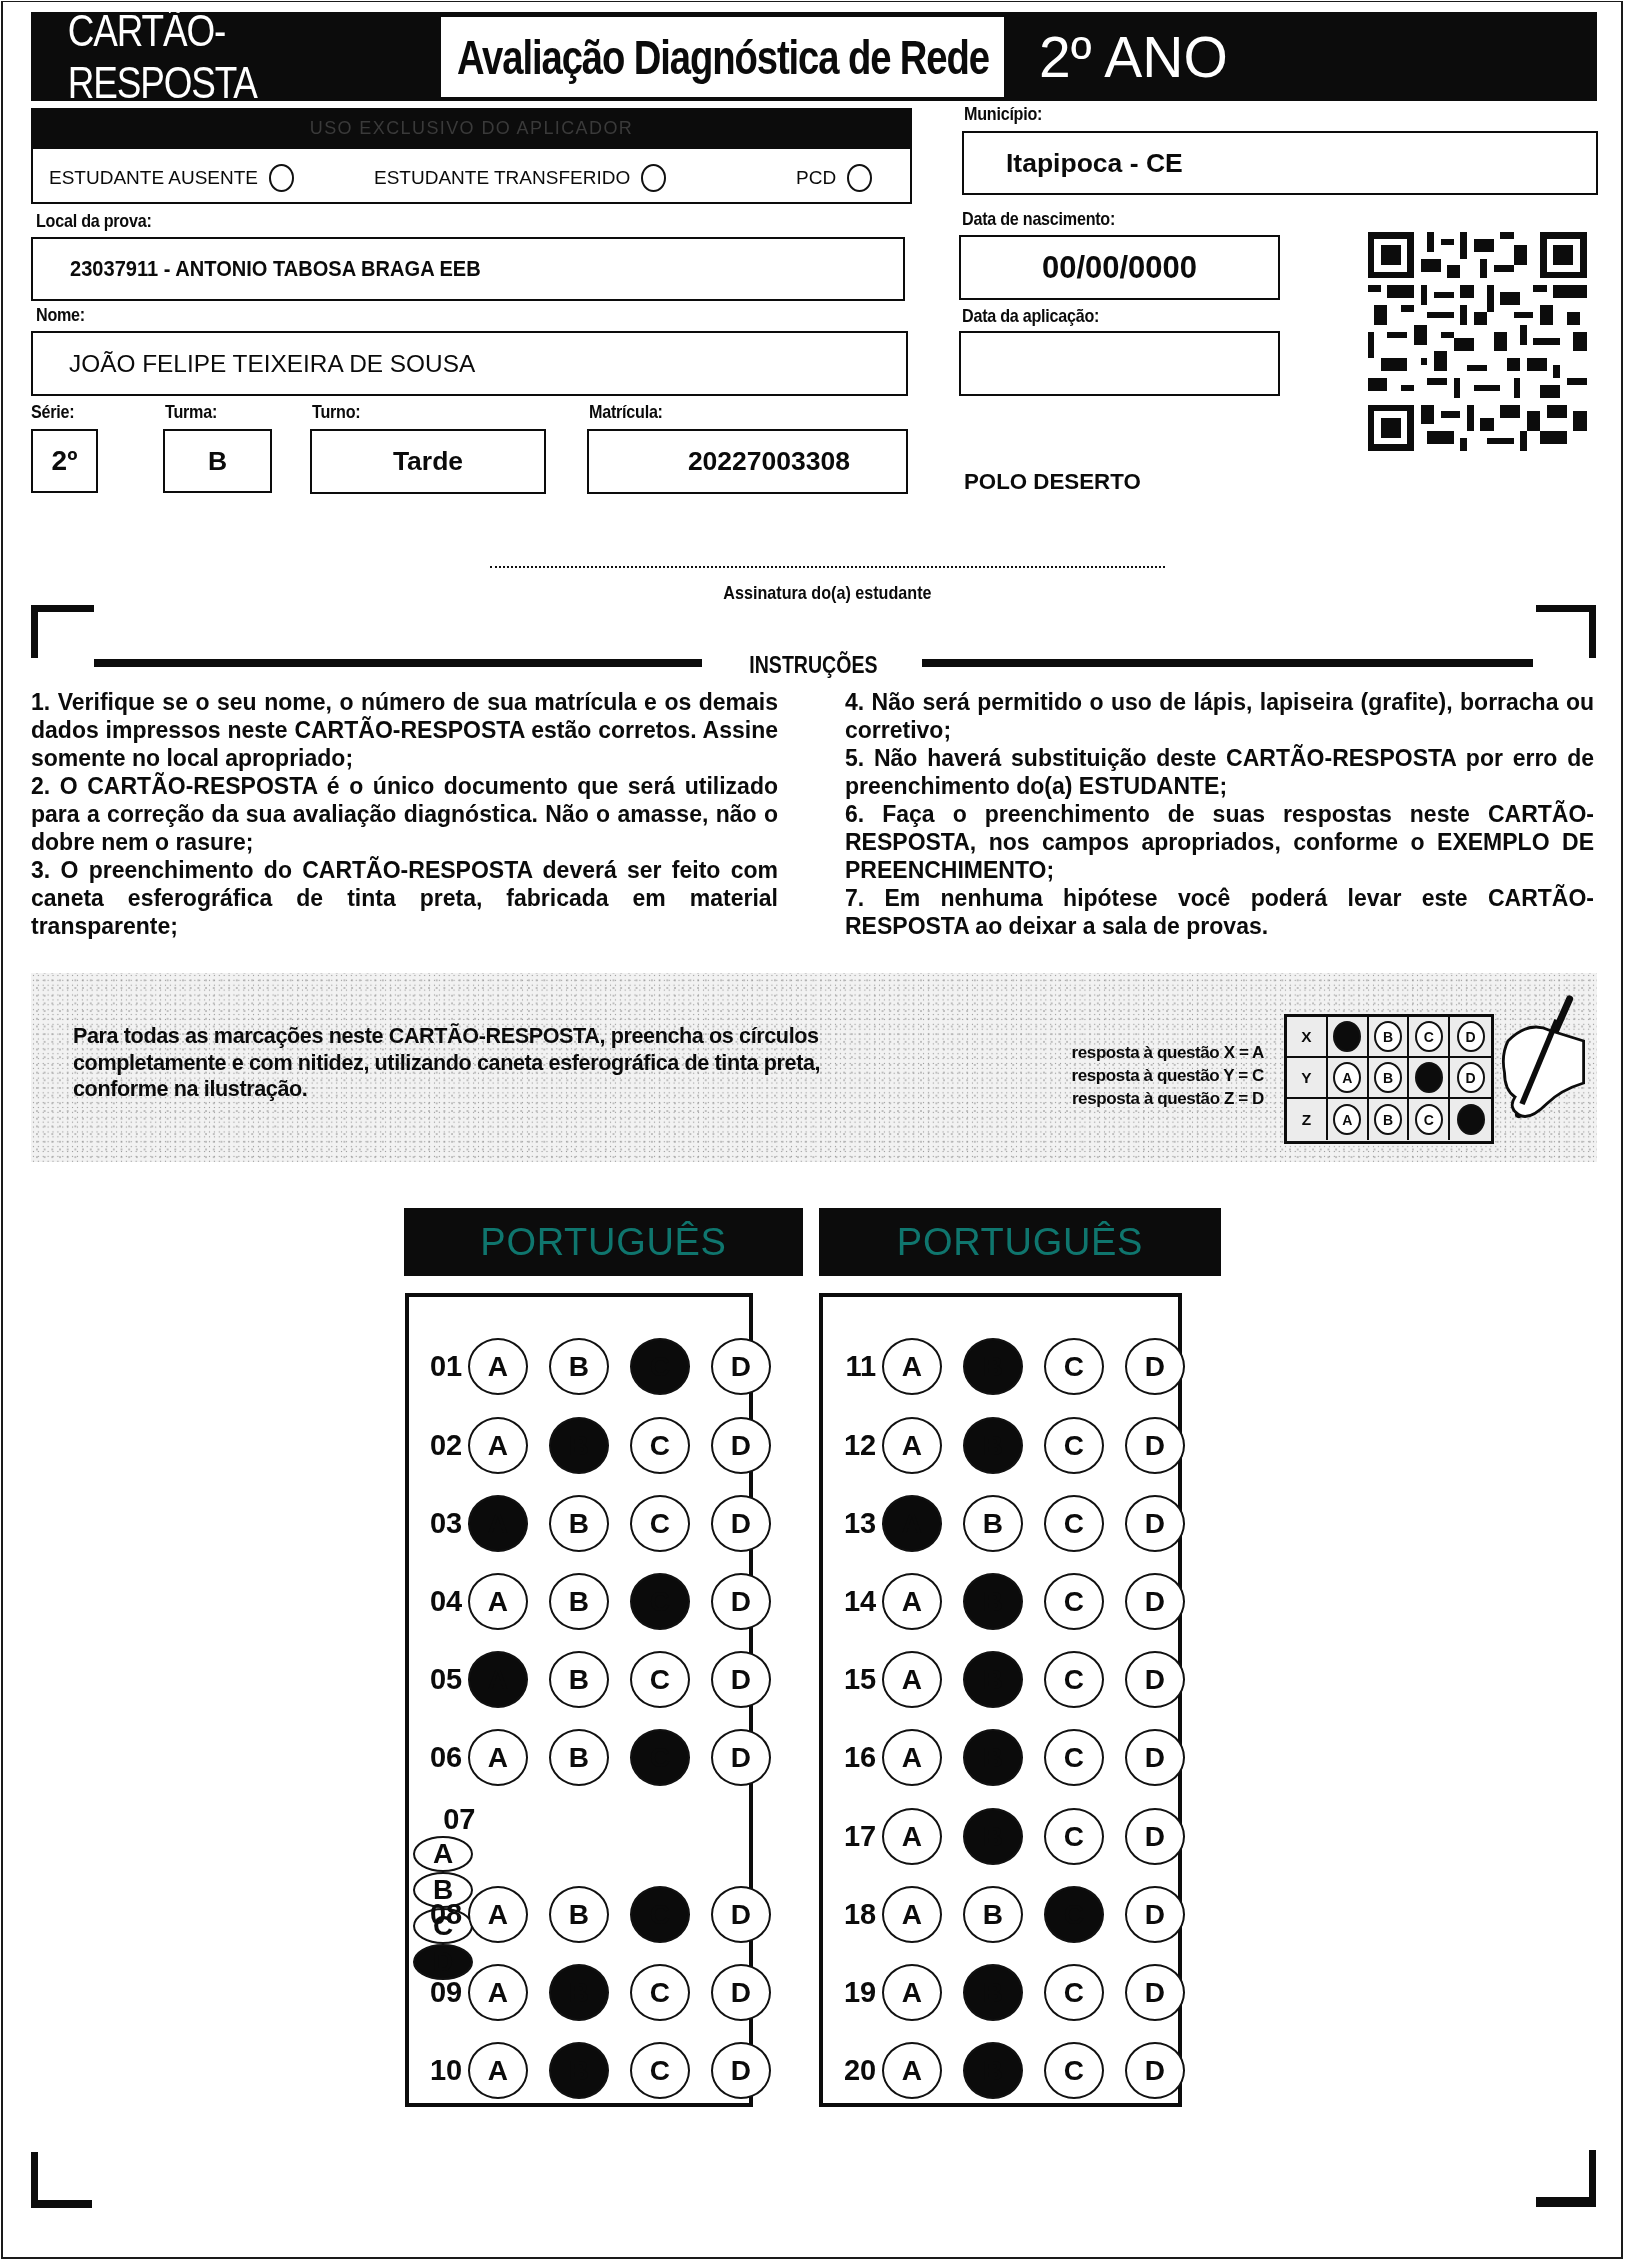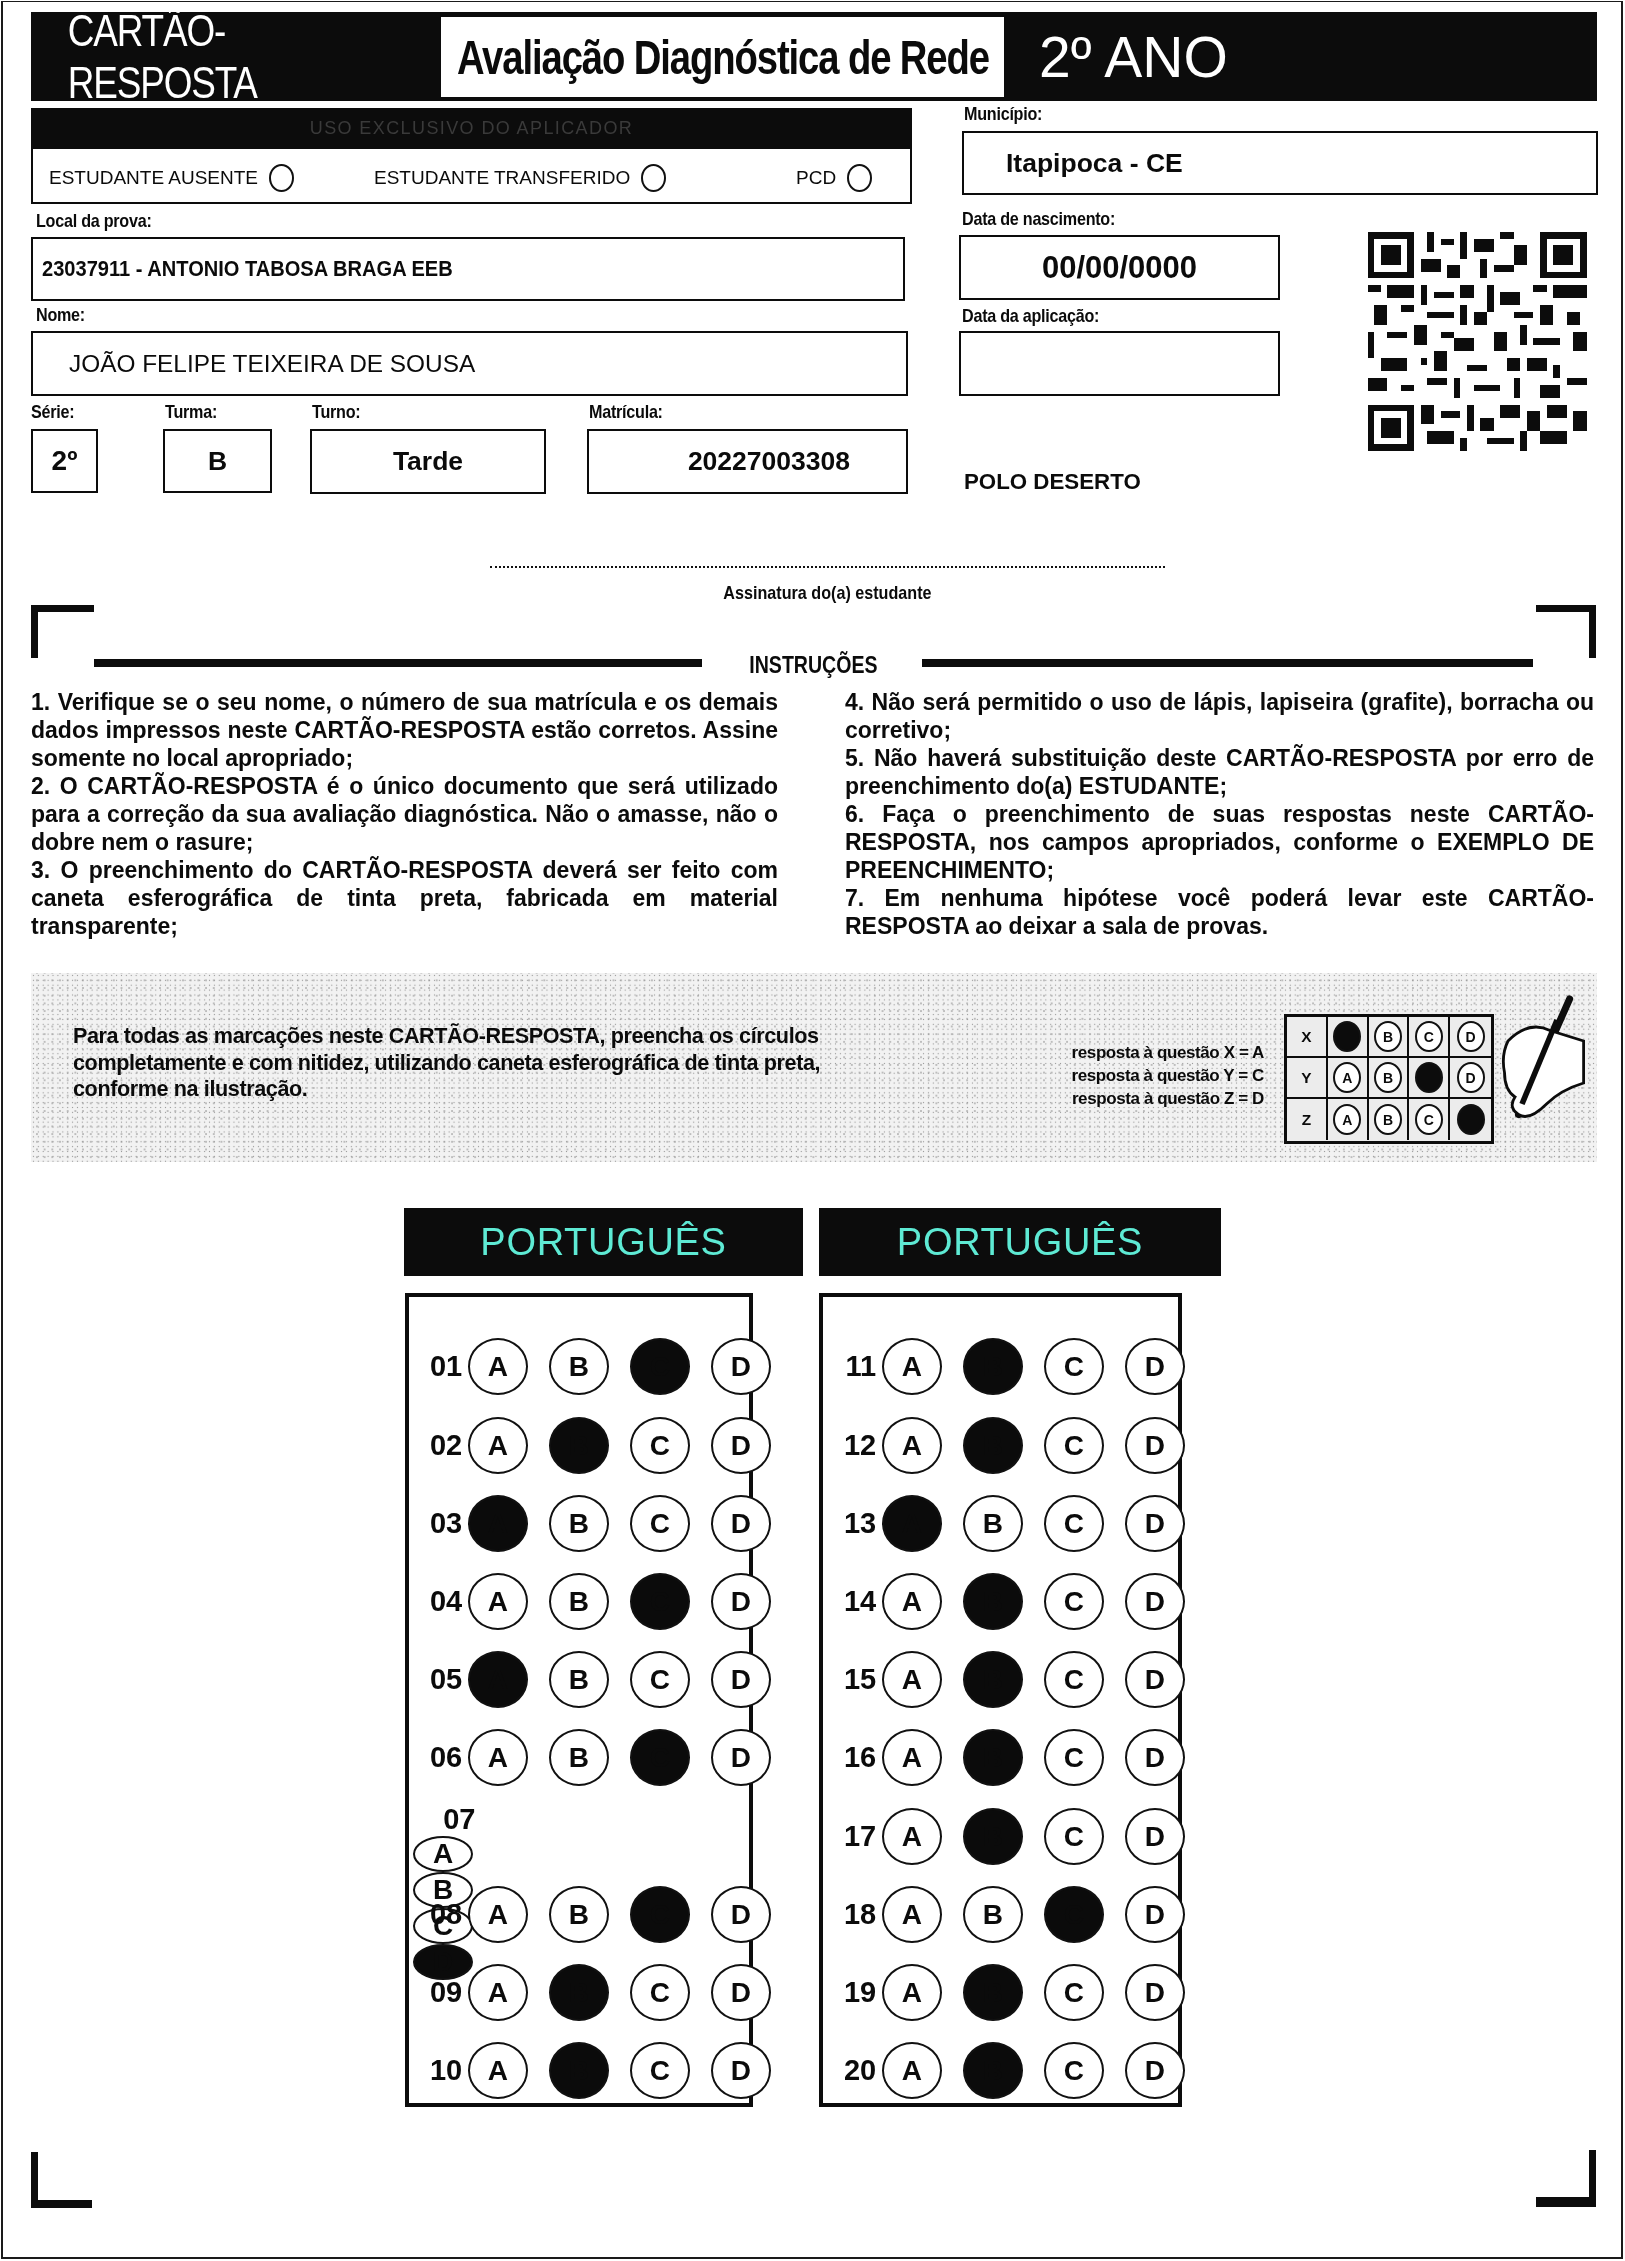--- a/index.html
+++ b/index.html
@@ -51,21 +51,21 @@
   .ex-grid { left: 1284px; top: 1014px; width: 210px; height: 130px; border: 3.5px solid #0c0c0c; background: #ececec; }
   .ex-row { display: flex; height: 41px; border-bottom: 2.8px solid #0c0c0c; }
   .ex-row:last-child { border-bottom: 0; }
   .ex-cell { width: 41px; display: flex; align-items: center; justify-content: center; border-right: 2.1px solid #0c0c0c; font-size: 15.4px; font-weight: bold; }
   .ex-cell:last-child { border-right: 0; }
   .ex-bub { width: 28px; height: 31px; border: 2.1px solid #111; border-radius: 50%; display: flex; align-items: center; justify-content: center; font-size: 14px; font-weight: bold; background: #fff; }
   .ex-bub.filled { background: #0c0c0c; }
   .hand { left: 1480px; top: 992px; width: 105px; height: 161px; }
 
   
-  .sec-hdr { top: 1208px; height: 68px; background: #0c0c0c; color: #5eead4; display: flex; align-items: center; justify-content: center; font-size: 38px; letter-spacing: 0.7px; }
+  .sec-hdr { top: 1208px; height: 68px; background: #0c0c0c; color: #0f766e; display: flex; align-items: center; justify-content: center; font-size: 38px; letter-spacing: 0.7px; }
   .grid-box { top: 1293px; height: 814px; border: 4.2px solid #0c0c0c; background: #fff; }
   .q-row { position: absolute; left: 0; height: 67px; display: flex; align-items: center; }
   .q-num { width: 49px; font-size: 29px; font-weight: bold; text-align: right; margin-right: 5.6px; }
   .bub { width: 60px; height: 57px; border: 2.8px solid #111; border-radius: 50%; display: flex; align-items: center; justify-content: center; font-size: 28px; font-weight: bold; margin-right: 21px; background: #fff; }
   .bub.filled { background: #0b0b0b; color: #0b0b0b; }
 </style>
 </head>
 <body>
 
 <div class="page-border"></div>
@@ -97,21 +97,21 @@
   <span>PCD</span>
   <span class="circ"></span>
 </div>
 
 <div class="abs lbl" style="left:964px; top:103px;"><span>Município:</span></div>
 <div class="abs field" style="left:962px; top:131px; width:636px; height:64px; padding-left:42px; font-weight:bold; font-size:26.5px;">
     <span>Itapipoca - CE</span>
   </div>
 
 <div class="abs lbl" style="left:36px; top:210px;"><span>Local da prova:</span></div>
-<div class="abs field" style="left:31px; top:237px; width:874px; height:64px; padding-left:9px; font-size:22.3px; font-weight:bold;">
+<div class="abs field" style="left:31px; top:237px; width:874px; height:64px; padding-left:37px; font-size:22.3px; font-weight:bold;">
     <span style="transform:scaleX(0.9); transform-origin:left;">23037911 - ANTONIO TABOSA BRAGA EEB</span>
   </div>
 
 <div class="abs lbl" style="left:962px; top:208px;"><span>Data de nascimento:</span></div>
 <div class="abs field" style="left:959px; top:235px; width:321px; height:65px; justify-content:center; font-size:31px; font-weight:bold;">
     <span>00/00/0000</span>
   </div>
 
 <div class="abs lbl" style="left:36px; top:304px;"><span>Nome:</span></div>
 <div class="abs field" style="left:31px; top:331px; width:877px; height:65px; padding-left:36px; font-size:24.4px;">

